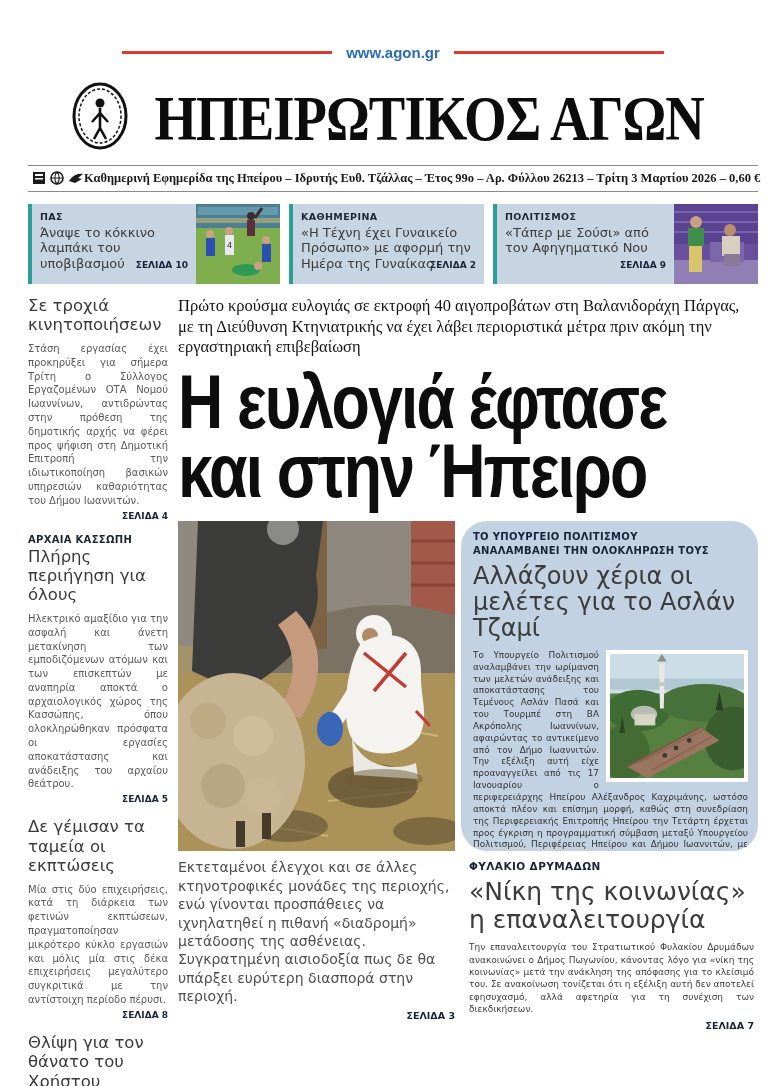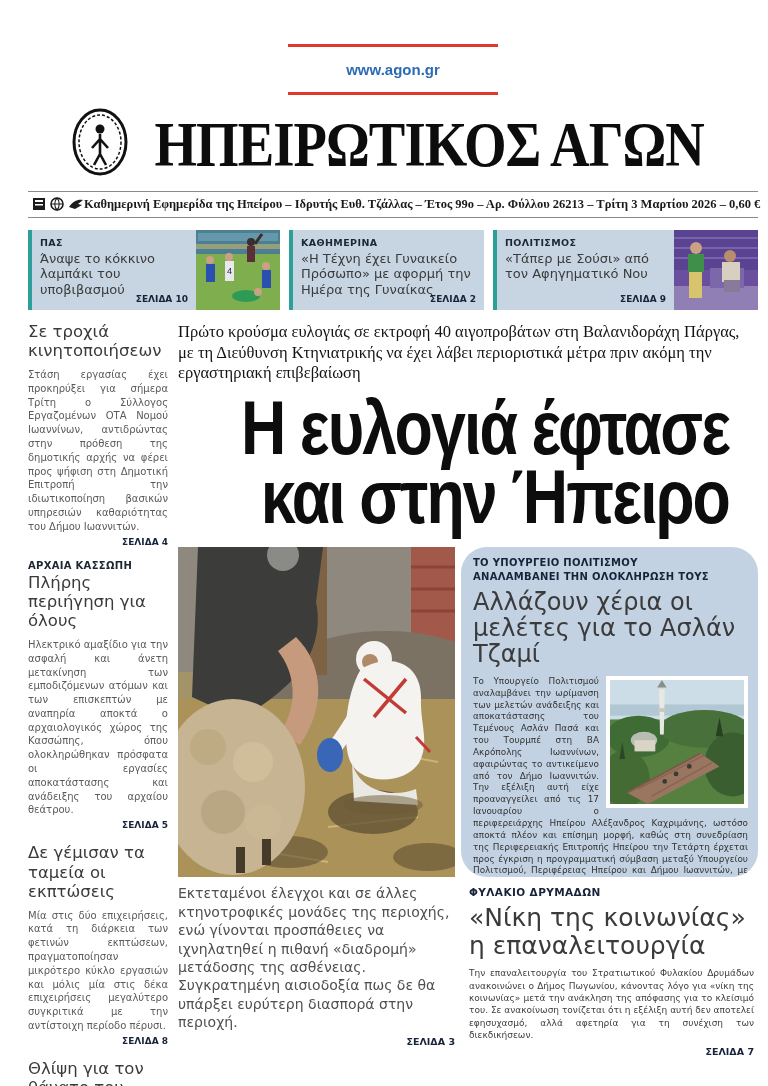--- a/index.html
+++ b/index.html
@@ -1,57 +1,57 @@
 <!DOCTYPE html>
 <html lang="el"><head>
 <meta charset="utf-8">
 <style>
   * { margin:0; padding:0; box-sizing:border-box; }
   html,body { background:#fff; }
   body { font-family:"DejaVu Sans", sans-serif; width:768px; height:1086px; overflow:hidden; }
   .page { width:768px; height:1086px; padding:44px 10px 8px 28px; position:relative; background:#fff; }
 
   
-  .site-line { display:flex; align-items:center; justify-content:center; gap:14px; margin-bottom:8px;flex-direction:column; }
+  .site-line { display:flex; align-items:center; justify-content:center; gap:14px; margin-bottom:16px; }
   .red-rule { height:3px; width:210px; background:#df392e; }
   .site-url { color:#2b6cb5; font-weight:bold; font-size:15px; font-family:"Liberation Sans", sans-serif; }
 
   .masthead { display:flex; align-items:center; justify-content:center; gap:14px; padding:4px 0 10px 0; }
   .paper-title { font-family:"Liberation Serif", serif; font-weight:bold; font-size:57px; color:#0c0c0c;
                  letter-spacing:-1px; transform:scale(0.96,1.12); transform-origin:center; white-space:nowrap; }
 
   .info-bar { border-top:1.5px solid #8a8a8a; border-bottom:1.5px solid #8a8a8a; padding:5px 4px;
               display:flex; align-items:flex-start; }
   .press-icons { display:flex; gap:4px; font-size:13px; color:#222; }
   .tagline { font-family:"Liberation Serif", serif; font-weight:bold; font-size:12.5px; color:#1a1a1a; white-space:nowrap; }
 
   
   .teaser-row { display:flex; gap:9px; margin-top:12px; }
   .teaser { background:#c7d4e1; border-left:4px solid #2d9f9b; display:flex; height:80px; overflow:hidden; }
   .t1 { flex:0 0 252px; } .t2 { flex:0 0 195px; } .t3 { flex:1; }
   .teaser-text { flex:1; padding:7px 8px 20px 8px; position:relative; }
   .t-kicker { font-size:9.5px; font-weight:bold; color:#1c2733; letter-spacing:.4px; }
   .t-title { font-size:13px; color:#3b3b3b; line-height:1.18; margin-top:3px; }
-  .t-page { position:absolute; bottom:6px; right:8px; font-size:9px; font-weight:bold; color:#16233a; }
+  .t-page { position:absolute; bottom:14px; right:8px; font-size:9px; font-weight:bold; color:#16233a; }
   .t-photo { width:84px; height:100%; flex:0 0 84px; }
   .t-photo svg { display:block; width:100%; height:100%; }
 
   
   .main-grid { display:grid; grid-template-columns:140px 1fr; gap:10px; margin-top:12px; }
 
   
   .s-article { margin-bottom:13px; }
   .s-kicker { font-size:10px; font-weight:bold; color:#1c2733; margin-bottom:2px; letter-spacing:.3px; }
   .s-title { font-size:16.5px; color:#3a3a3a; line-height:1.18; }
   .s-body { font-size:10px; color:#5a5a5a; line-height:1.38; margin-top:7px; text-align:justify; }
   .s-page { text-align:right; font-size:9px; font-weight:bold; color:#16233a; margin-top:3px; }
 
   
   .lead-intro { font-family:"Liberation Serif", serif; font-size:16.5px; color:#141414; line-height:1.25; max-width:575px; }
-  .headline { margin-top:10px;text-align:right; }
+  .headline { margin-top:10px; }
   .headline span { display:block; font-family:"Liberation Sans", sans-serif; font-weight:900; font-size:66px;
                    color:#0d0d0d; letter-spacing:-2px; line-height:1.04; transform:scale(0.95,1.14);
                    transform-origin:left center; white-space:nowrap; }
   .lead-row { display:flex; gap:6px; margin-top:16px; }
   .photo-main { width:277px; height:330px; flex:0 0 277px; }
   .photo-main svg { display:block; width:100%; height:100%; }
 
   
   .aslan-box { flex:1; background:#c3d2e2; padding:9px 10px 6px 12px; height:330px; overflow:hidden;border-radius:26px; }
   .a-kicker { font-size:10px; font-weight:bold; color:#16233a; line-height:1.35; letter-spacing:.3px; }

